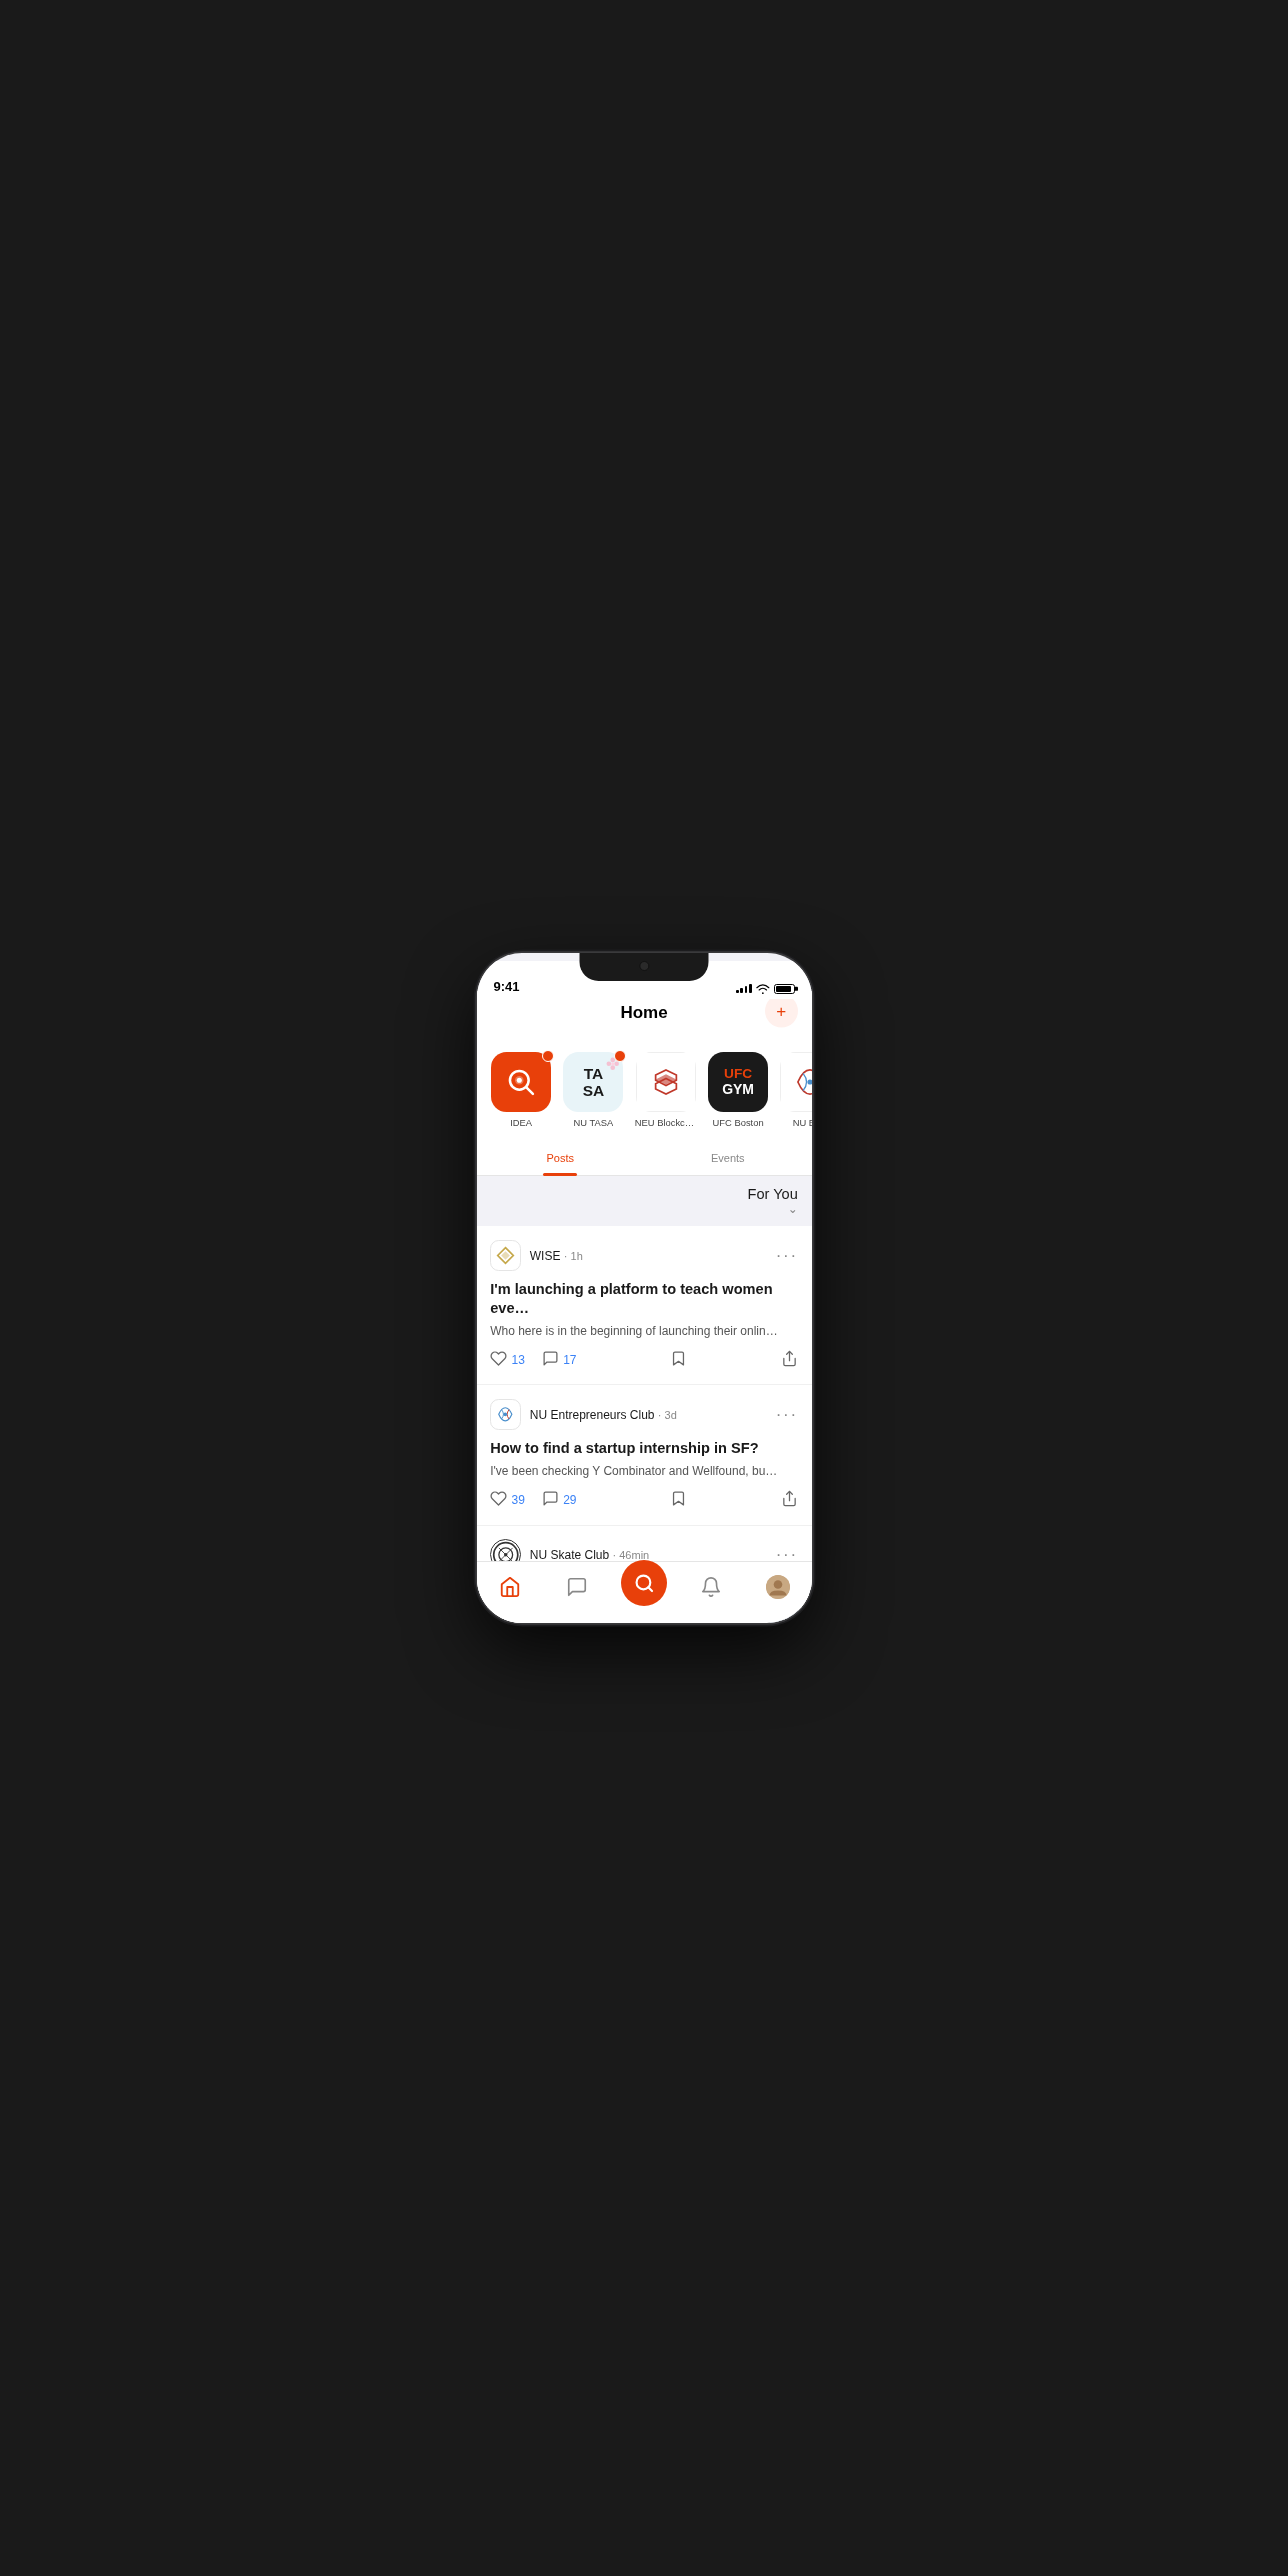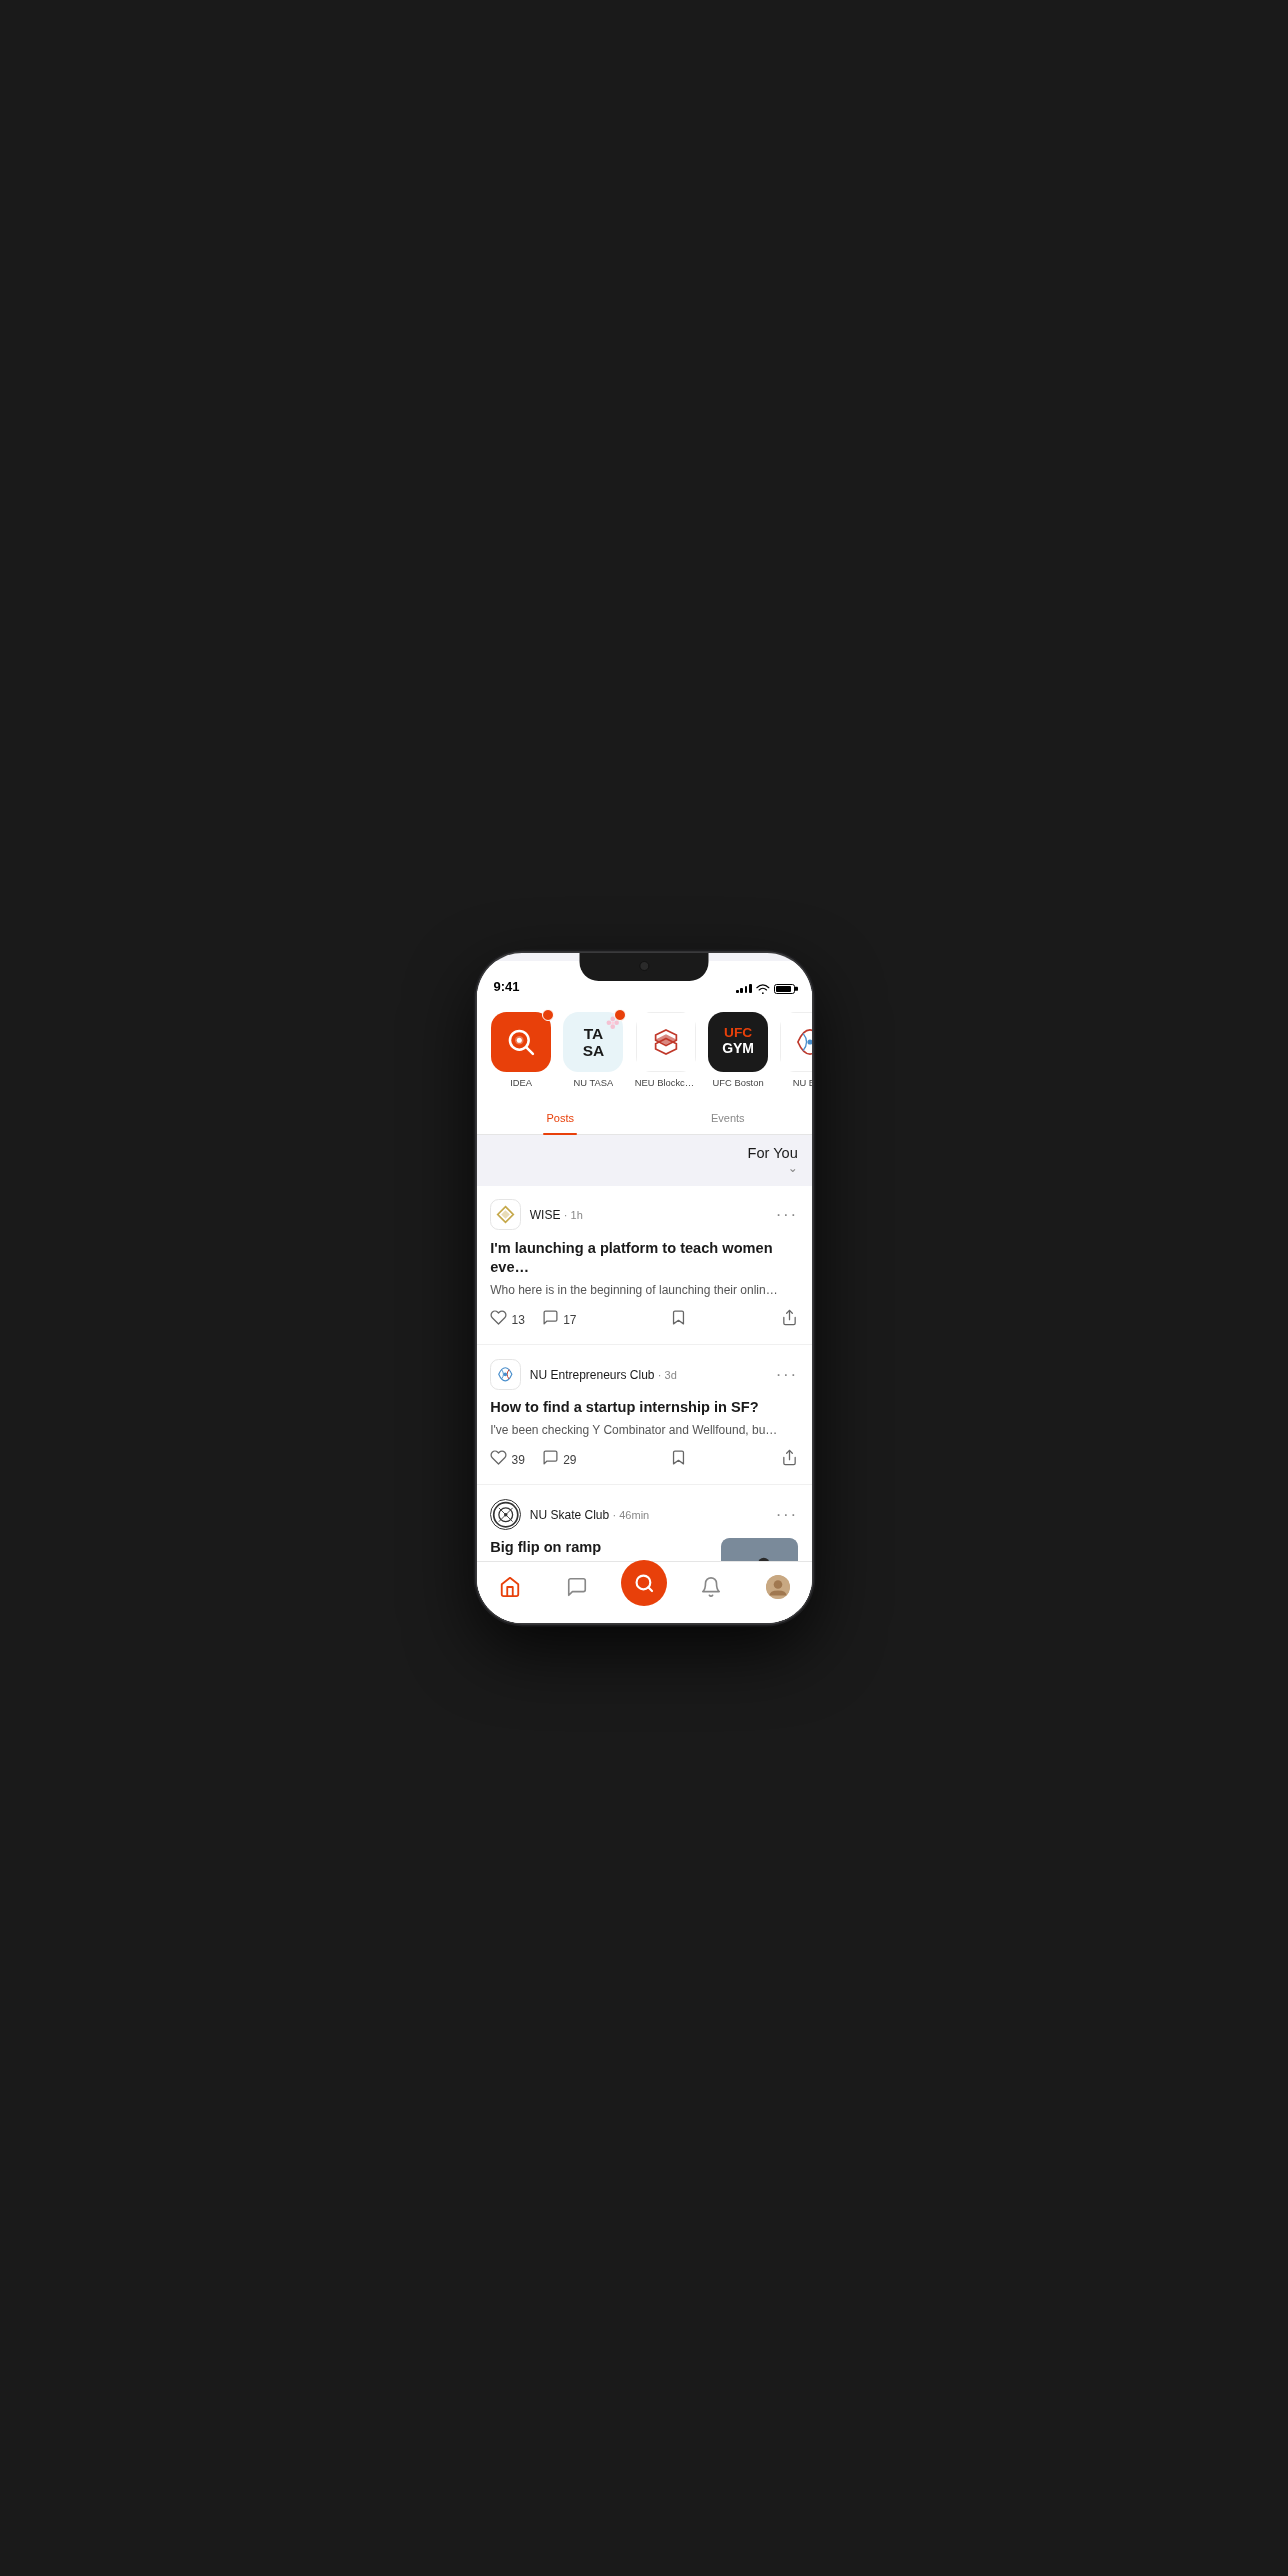--- a/index.html
+++ b/index.html
@@ -426,21 +426,21 @@
       cursor: pointer;
       color: #888;
     }
 
     .post-action-icon {
       font-size: 15.5px;
     }
 
     .post-action-count {
       font-size: 12px;
-      color: #404040;
+      color: #3b82f6;
     }
 
     .post-action-bookmark,
     .post-action-share {
       margin-left: auto;
       cursor: pointer;
       color: #888;
       font-size: 15.5px;
     }
 
@@ -592,20 +592,26 @@
       </svg>
 
       <div class="battery-icon">
         <div class="battery-fill"></div>
       </div>
     </div>
   </div>
 
   <div class="content">
 
+    <div class="header">
+      <span class="header-title">Home</span>
+      <button class="add-button">
+        <span class="add-button-icon">+</span>
+      </button>
+    </div>
 
     <div class="clubs-row">
 
       <div class="club-item">
         <div class="club-avatar-wrap">
           <div class="notification-dot"></div>
           <div class="club-avatar">
             <div class="club-idea-bg">
 
               <svg width="34" height="34" viewBox="0 0 40 40" fill="none">

